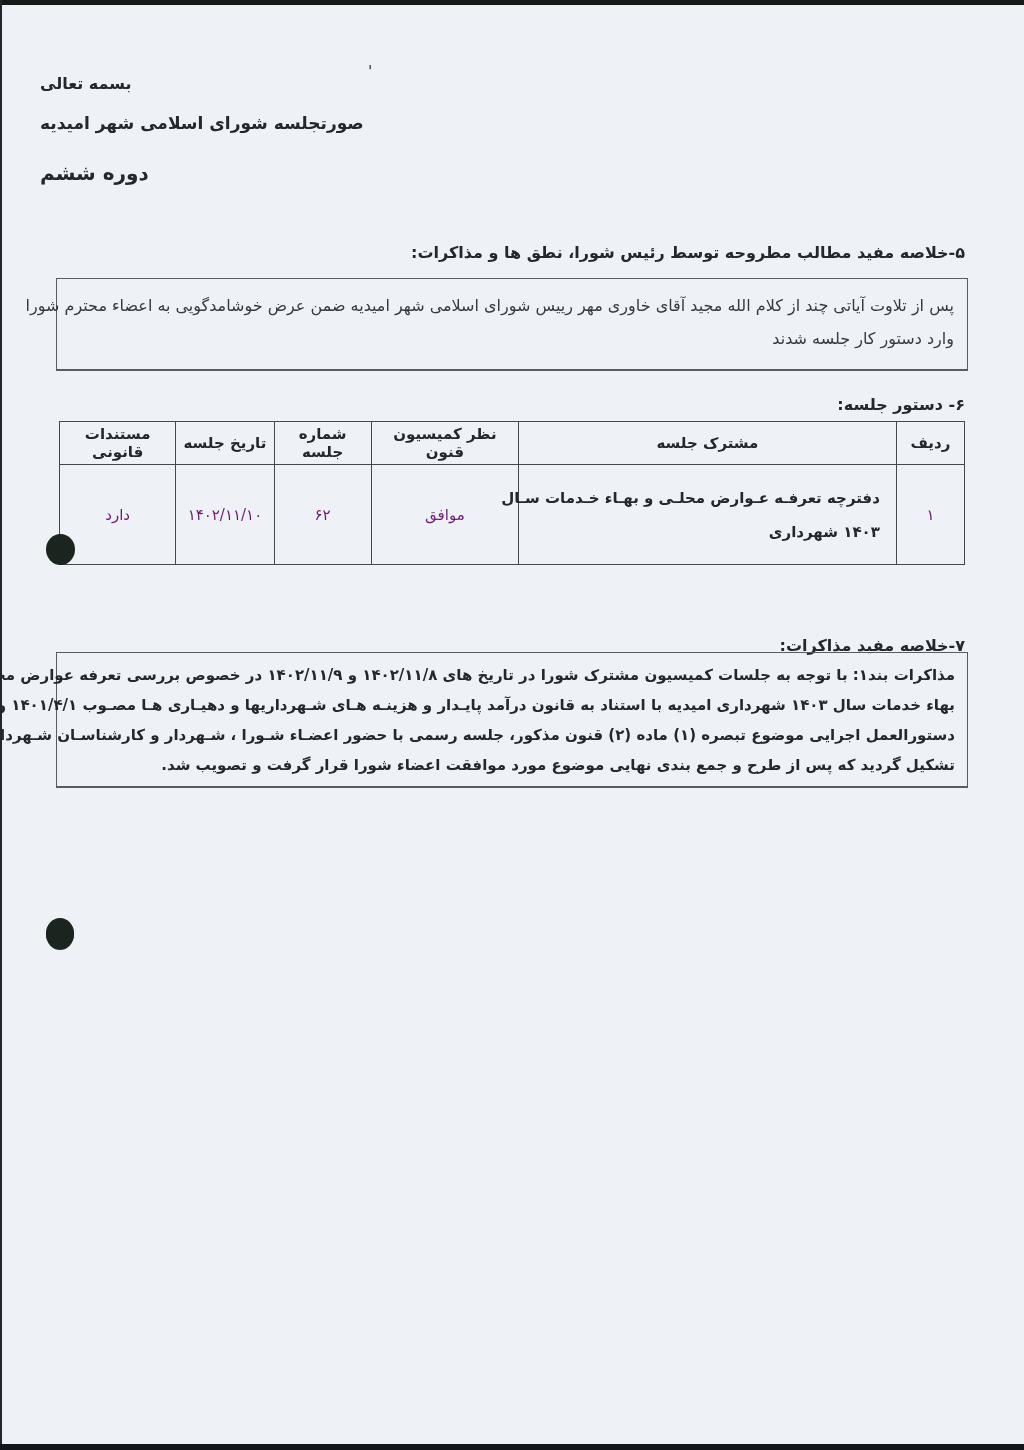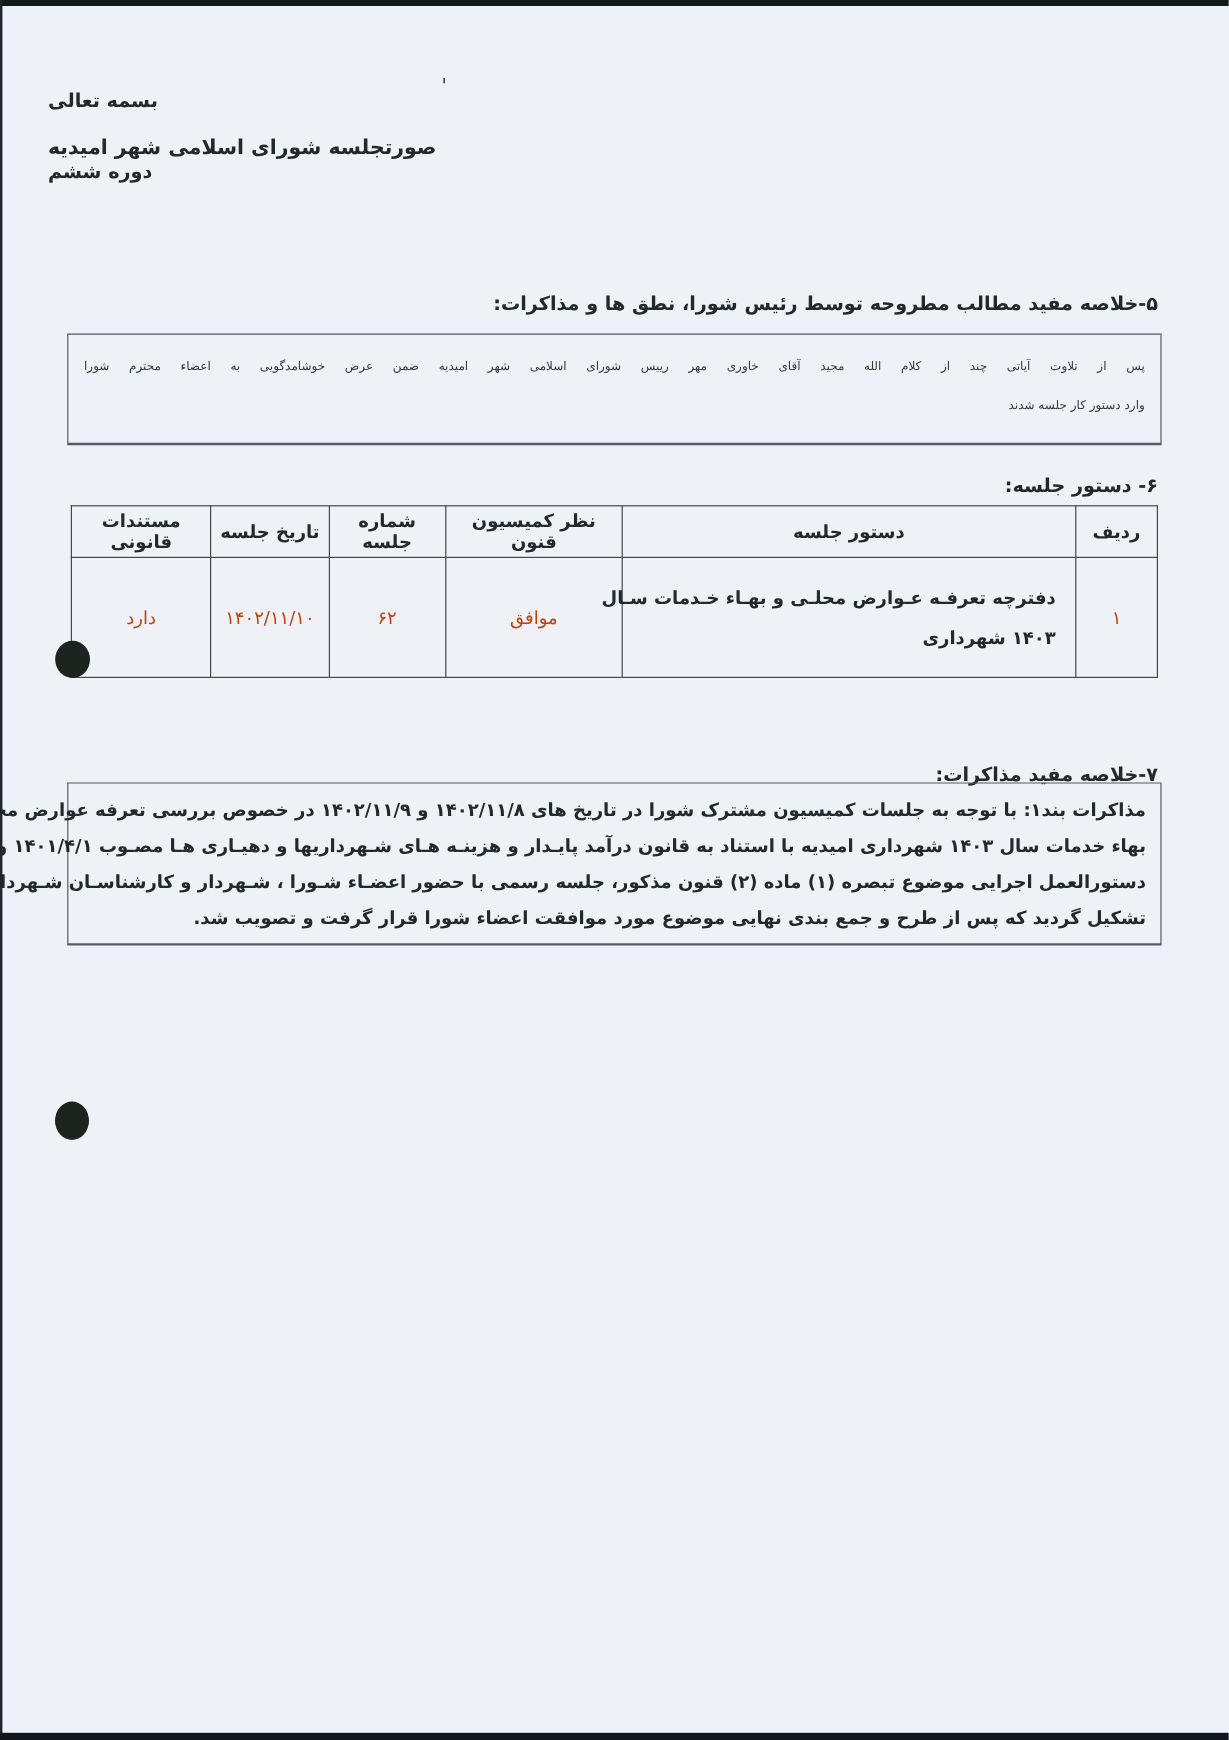--- a/index.html
+++ b/index.html
@@ -12,48 +12,48 @@
   }
   
   .edge-top{position:absolute;top:0;left:0;width:1024px;height:5px;background:#141a15;}
   .edge-bottom{position:absolute;bottom:0;left:0;width:1024px;height:6px;background:#10161c;}
   .edge-left{position:absolute;top:0;left:0;width:2px;height:1450px;background:#20262b;}
   
   .pen-mark{position:absolute;top:62px;left:368px;font-size:16px;color:#3a4046;direction:ltr;}
   .center-line{position:absolute;left:40px;width:985px;text-align:left;font-weight:bold;}
   .bismillah{top:74px;font-size:16px;}
   .doc-title{top:113px;font-size:17px;}
-  .doc-term{top:133px;font-size:16px;}
+  .doc-term{top:161px;font-size:20px;}
   
   .sec-heading{position:absolute;right:59px;font-weight:bold;font-size:16px;letter-spacing:0;}
   .s5{top:243px;}
   .s6{top:395px;}
   .s7{top:636px;}
   
   .box{position:absolute;right:56px;left:56px;border:1px solid #565c62;background:transparent;}
   .box1{top:278px;height:80px;padding:10px 13px 0 13px;border-bottom-width:2px;}
-  .box1 .line{font-size:10px;color:#333a41;line-height:33px;white-space:nowrap;}
+  .box1 .line{font-size:16px;color:#333a41;line-height:33px;white-space:nowrap;}
   .box2{top:652px;height:126px;padding:7px 12px 0 12px;border-bottom-width:2px;}
   .box2 .line{font-size:15px;font-weight:bold;line-height:30px;white-space:nowrap;}
   .just{text-align:justify;text-align-last:justify;}
   .line{text-align:right;}
   
   .agenda-table{
     position:absolute;top:421px;right:59px;width:906px;
     border-collapse:collapse;table-layout:fixed;direction:rtl;
   }
   .agenda-table th,.agenda-table td{
     border:1px solid #45494e;padding:0 6px;vertical-align:middle;
   }
   .agenda-table th{height:42px;font-size:15px;font-weight:bold;text-align:center;}
   .agenda-table td{height:99px;font-size:15px;text-align:center;}
   .c-agenda{padding:0 16px !important;font-weight:bold;}
   .ag-l1{text-align:justify;text-align-last:justify;line-height:34px;white-space:nowrap;}
   .ag-l2{text-align:right;line-height:34px;}
-  .c-plain{color:#c2410c;}
+  .c-plain{color:#701a75;}
   
   .hole{position:absolute;border-radius:50%;background:#1b241e;}
   .hole1{left:46px;top:534px;width:29px;height:31px;}
   .hole2{left:46px;top:918px;width:28px;height:31px;box-shadow:0 1px 0 0 #2a332c;}
 </style>
 </head>
 <body>
 
 <div class="edge-top"></div>
 <div class="edge-left"></div>
@@ -76,21 +76,21 @@
     <col style="width:68px">
       <col style="width:377px">
       <col style="width:147px">
     <col style="width:97px">
       <col style="width:98px">
       <col style="width:116px">
   </colgroup>
   <thead>
     <tr>
       <th>ردیف</th>
-      <th>دستور جلسه</th>
+      <th>مشترک جلسه</th>
       <th>نظر کمیسیون قنون</th>
       <th>شماره جلسه</th>
       <th>تاریخ جلسه</th>
       <th>مستندات قانونی</th>
     </tr>
   </thead>
   <tbody>
     <tr>
       <td class="c-plain">۱</td>
       <td class="c-agenda">

